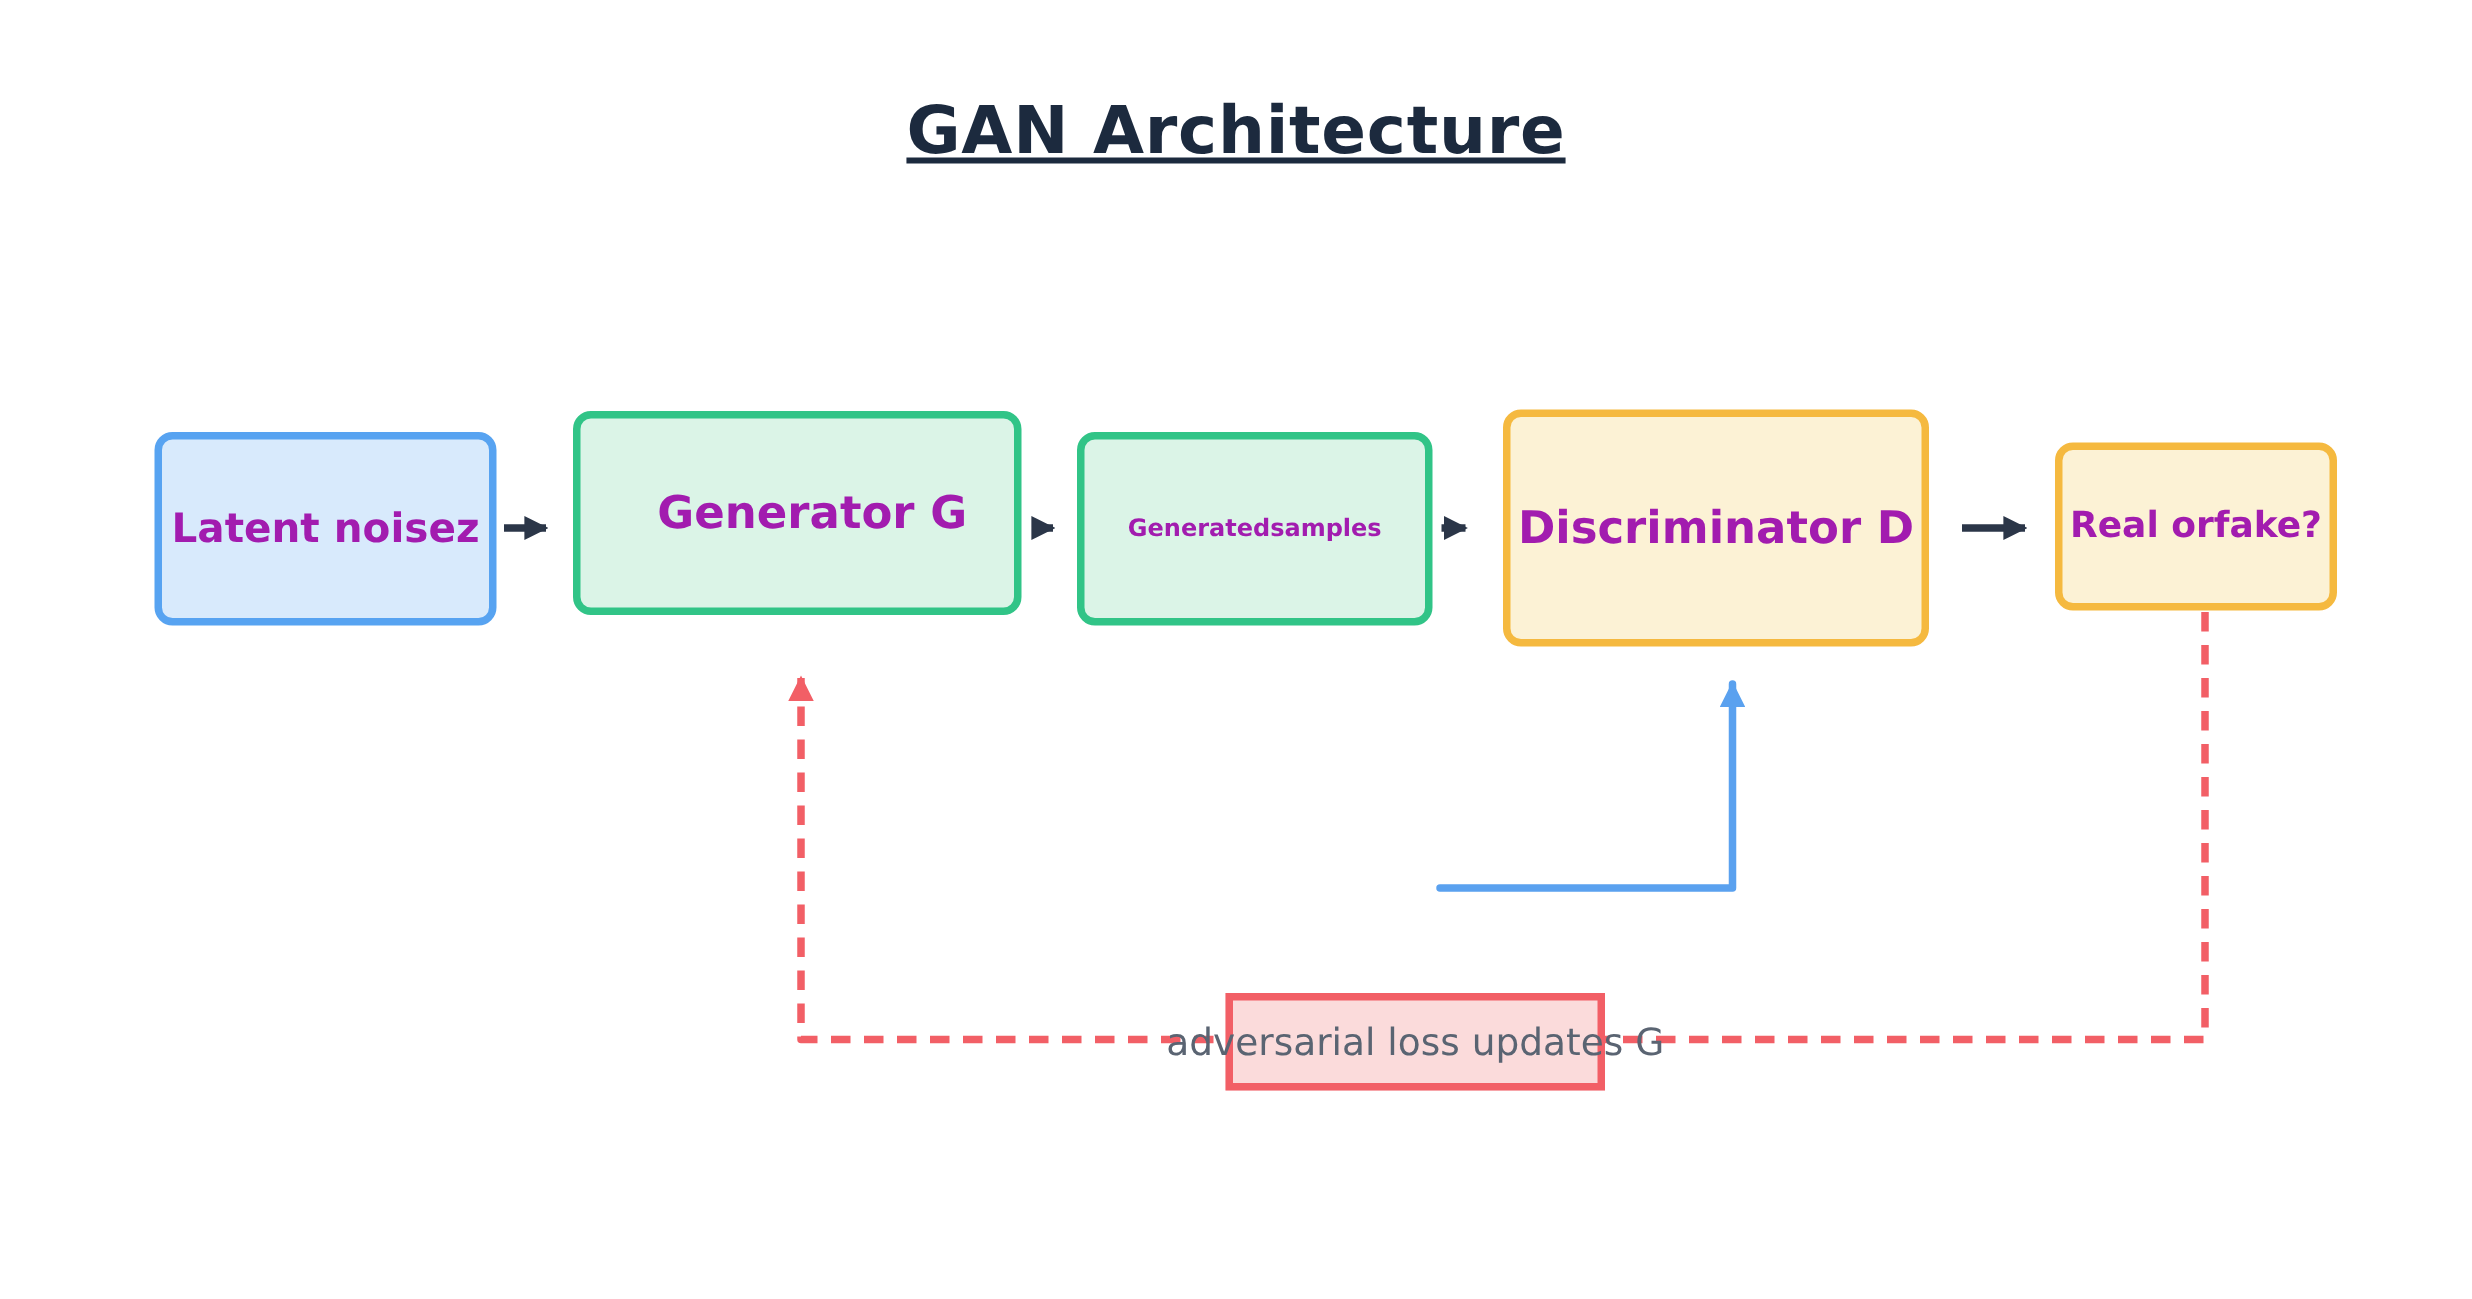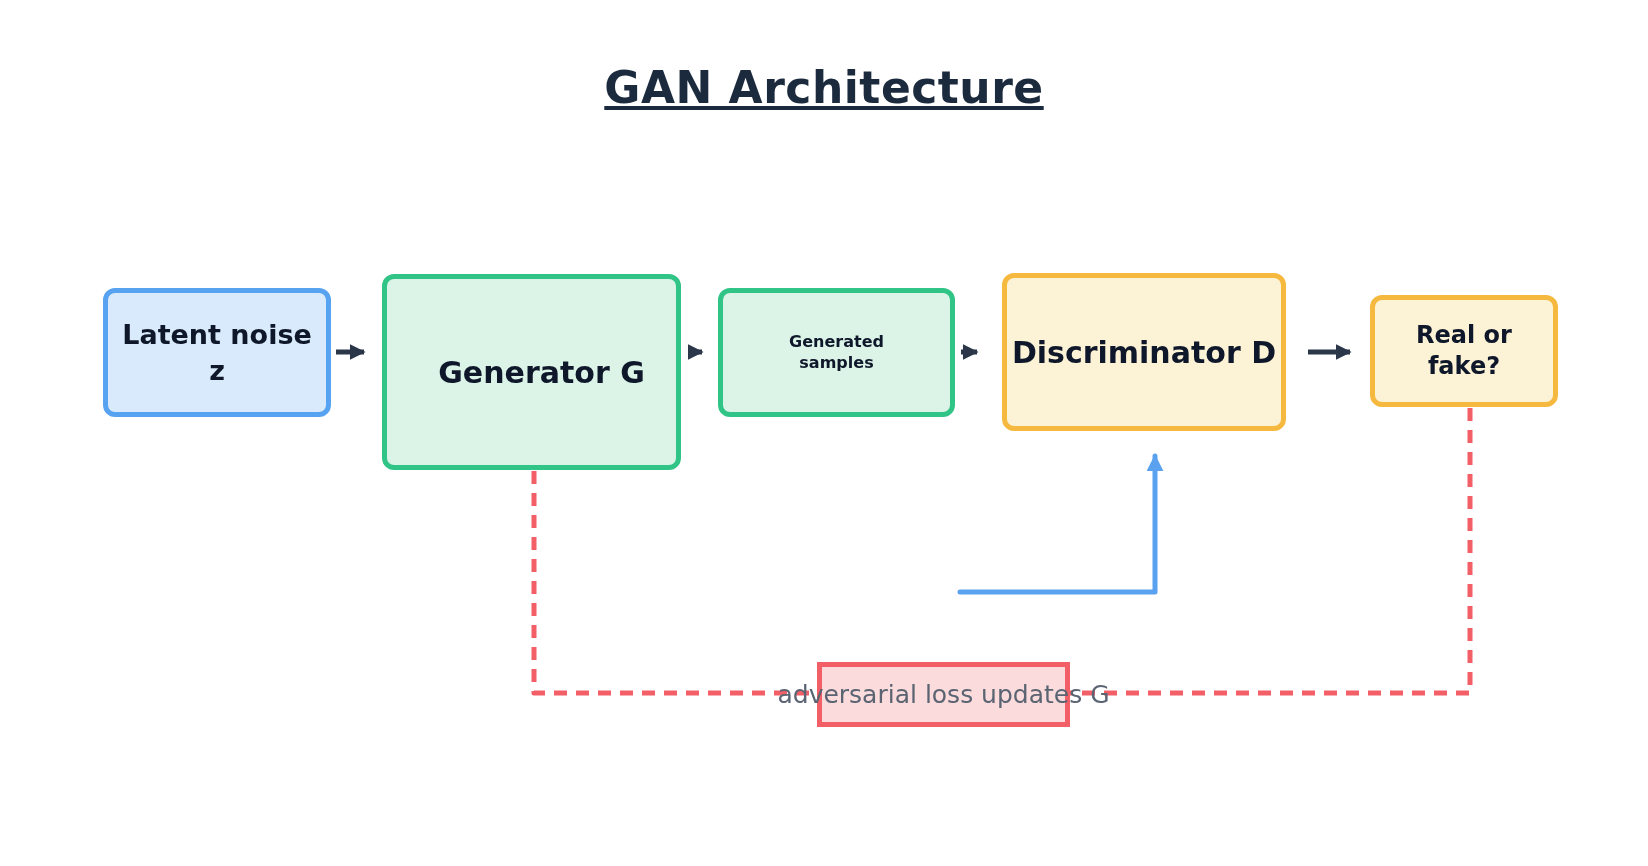--- a/index.html
+++ b/index.html
@@ -32,37 +32,36 @@
     left: 0;
     top: 0;
     width: 1648px;
     height: 866px;
     z-index: 1;
   }
   .node {
     position: absolute;
     box-sizing: border-box;
     display: flex;
-    flex-direction: column;
     align-items: center;
     justify-content: center;
     border-radius: 12px;
     font-weight: bold;
-    color: #0f172a;
+    color: #a21caf;
     text-align: center;
     z-index: 2;
     line-height: 1.3;
   }
   .node-line:empty { display: none; }
   #n-latent {
     left: 103px; top: 288px; width: 228px; height: 129px;
     background: #D8EAFC; border: 5px solid #57A3F1; font-size: 27px;
   }
   #n-generator {
-    left: 382px; top: 274px; width: 299px; height: 196px;
+    left: 382px; top: 274px; width: 299px; height: 136px;
     background: #DBF4E7; border: 5px solid #31C487; font-size: 30px; padding-left: 20px;
   }
   #n-samples {
     left: 718px; top: 288px; width: 237px; height: 129px;
     background: #DBF4E7; border: 5px solid #31C487; font-size: 16px;
   }
   #n-discriminator {
     left: 1002px; top: 273px; width: 284px; height: 158px;
     background: #FCF2D5; border: 5px solid #F5B93F; font-size: 30px;
   }

